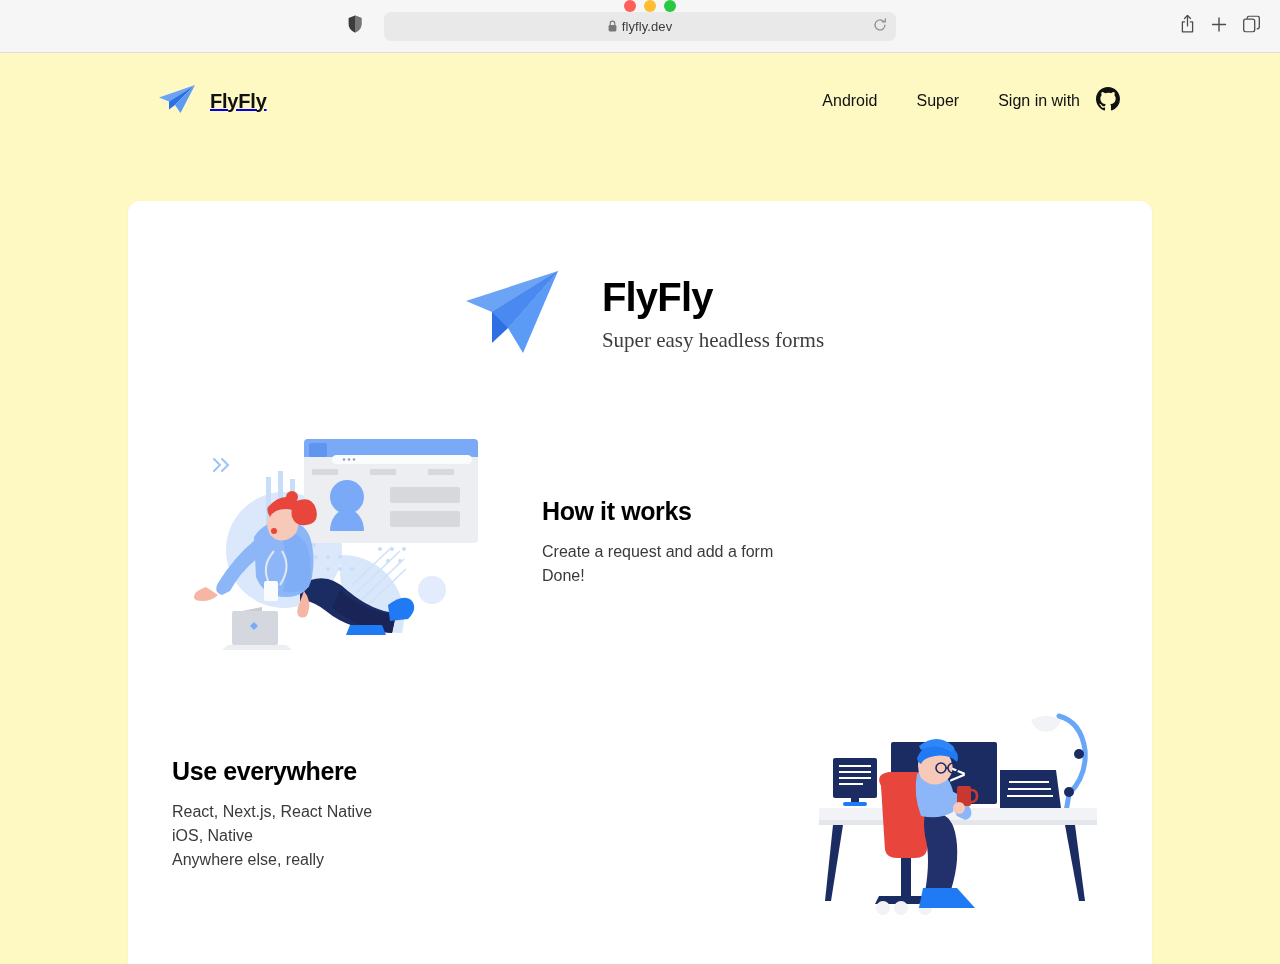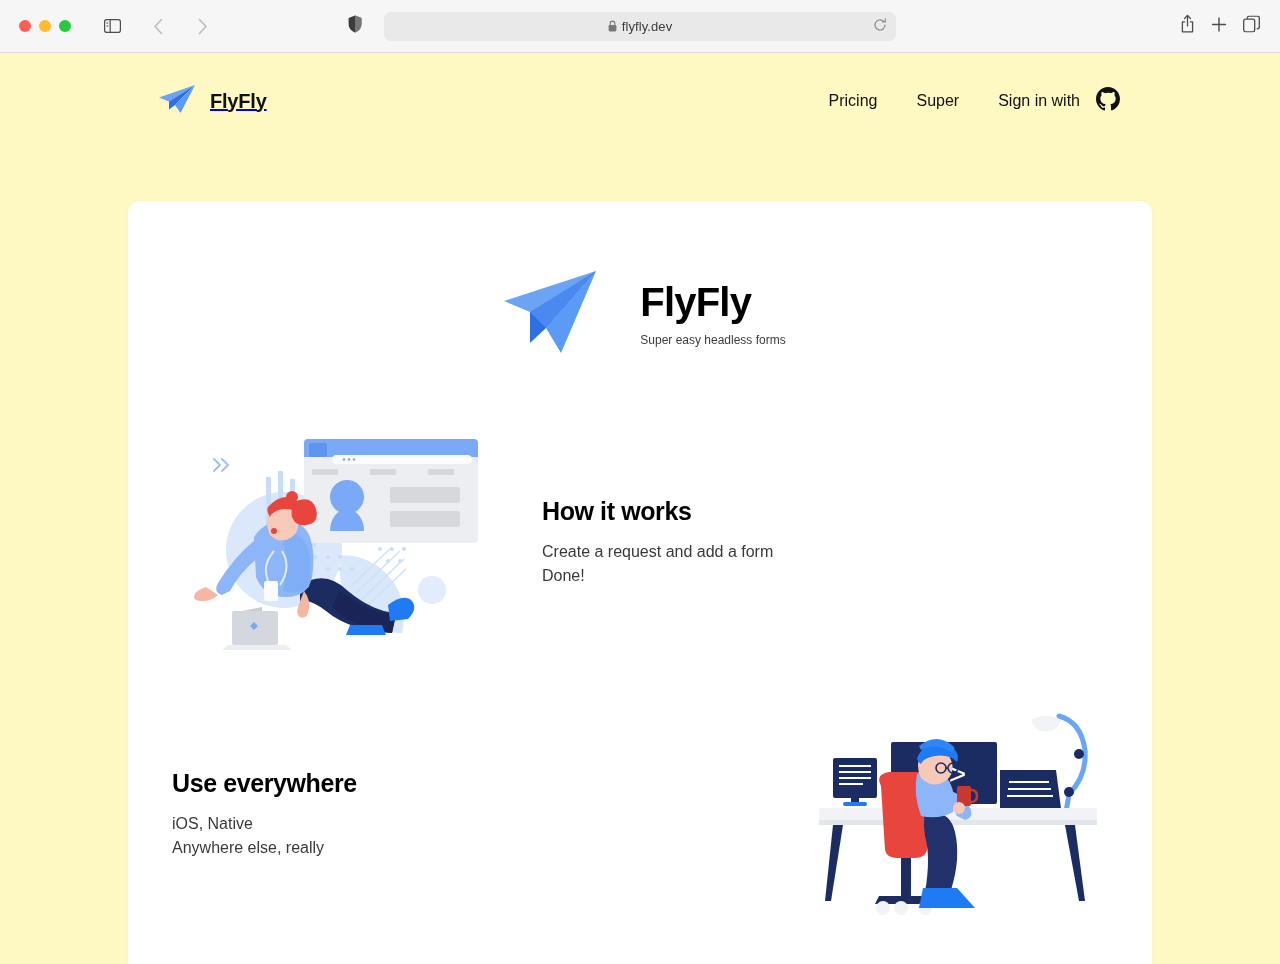--- a/index.html
+++ b/index.html
@@ -9,21 +9,21 @@
     background:#f8f8f8;
     -webkit-font-smoothing:antialiased;
   }
 
   
   .browser-chrome{
     position:relative;
     height:53px;
     background:#f6f6f6;
     border-bottom:1px solid #dcdcdc;
-    display:flex; align-items:center;
+    display:flex; align-items:center;flex-direction:column;
   }
   .traffic{ display:flex; gap:8px; margin-left:19px; }
   .dot{ width:12px; height:12px; border-radius:50%; }
   .dot.red{ background:#ff5f57; }
   .dot.yellow{ background:#febc2e; }
   .dot.green{ background:#28c840; }
 
   .nav-group{ display:flex; align-items:center; margin-left:26px; gap:4px; }
   .chrome-btn{
     width:30px; height:26px; display:flex; align-items:center; justify-content:center;
@@ -81,21 +81,21 @@
   .hero{
     display:flex; align-items:center; justify-content:center;
     gap:36px;
     padding-top:56px;
   }
   .hero-text .hero-title{
     font-size:40px; font-weight:bold; color:#000;
     letter-spacing:-.8px; line-height:1.05;
   }
   .hero-text .hero-sub{
-    font-size:12px; color:#3d3d3d; margin-top:10px;
+    font-size:21px; color:#3d3d3d; margin-top:10px;font-family:Liberation Serif, serif;
   }
 
   
   .feature{
     display:flex; align-items:center;
     padding:0 44px;
   }
   .feature-1{ margin-top:64px;justify-content:flex-end; }
   .feature-2{ margin-top:52px; }
 
@@ -213,21 +213,21 @@
         <svg width="38" height="30" viewBox="0 0 38 30">
           <path d="M37 1 L1 13.5 L11 17.5 Z" fill="#6ca4f5"></path>
           <path d="M37 1 L11 17.5 L11 25.5 L17 21 Z" fill="#2f6fe4"></path>
           <path d="M37 1 L17 21 L22.5 29 Z" fill="#5b9bf5"></path>
         </svg>
       </span>
       <span class="brand-name">FlyFly</span>
     </a>
 
     <nav class="site-nav">
-      <a class="nav-link" href="#">Pricing</a>
+      <a class="nav-link" href="#">Android</a>
       <a class="nav-link" href="#">Super</a>
       <a class="nav-link signin" href="#">
         <span>Sign in with</span>
         <span>
           <svg width="24" height="24" viewBox="0 0 16 16" fill="#111">
             <path d="M8 0C3.58 0 0 3.58 0 8c0 3.54 2.29 6.53 5.47 7.59.4.07.55-.17.55-.38 0-.19-.01-.82-.01-1.49-2.01.37-2.53-.49-2.69-.94-.09-.23-.48-.94-.82-1.13-.28-.15-.68-.52-.01-.53.63-.01 1.08.58 1.23.82.72 1.21 1.87.87 2.33.66.07-.52.28-.87.51-1.07-1.78-.2-3.64-.89-3.64-3.95 0-.87.31-1.59.82-2.15-.08-.2-.36-1.02.08-2.12 0 0 .67-.21 2.2.82a7.42 7.42 0 0 1 2-.27c.68 0 1.36.09 2 .27 1.53-1.04 2.2-.82 2.2-.82.44 1.1.16 1.92.08 2.12.51.56.82 1.27.82 2.15 0 3.07-1.87 3.75-3.65 3.95.29.25.54.73.54 1.48 0 1.07-.01 1.93-.01 2.2 0 .21.15.46.55.38A8.01 8.01 0 0 0 16 8c0-4.42-3.58-8-8-8z"></path>
           </svg>
         </span>
       </a>
     </nav>
@@ -361,20 +361,21 @@
           <span>Create a request and add a form</span>
           <span>Done!</span>
         </div>
       </div>
     </div>
 
     <div class="feature feature-2">
       <div class="copy">
         <div class="f-title">Use everywhere</div>
         <div class="f-body">
+          <span>React, Next.js, React Native</span>
           <span>iOS, Native</span>
           <span>Anywhere else, really</span>
         </div>
       </div>
       <div class="art" style="flex:0 0 300px">
         <svg width="290" height="225" viewBox="0 0 290 225">
 
           <g>
             <path d="M218 18 q16 -8 30 0 q-4 12 -15 12 q-11 0 -15 -12" fill="#f1f3f6"></path>
             <path d="M246 14 q22 6 26 34 q2 26 -16 44" stroke="#68a6f7" stroke-width="5" fill="none" stroke-linecap="round"></path>

